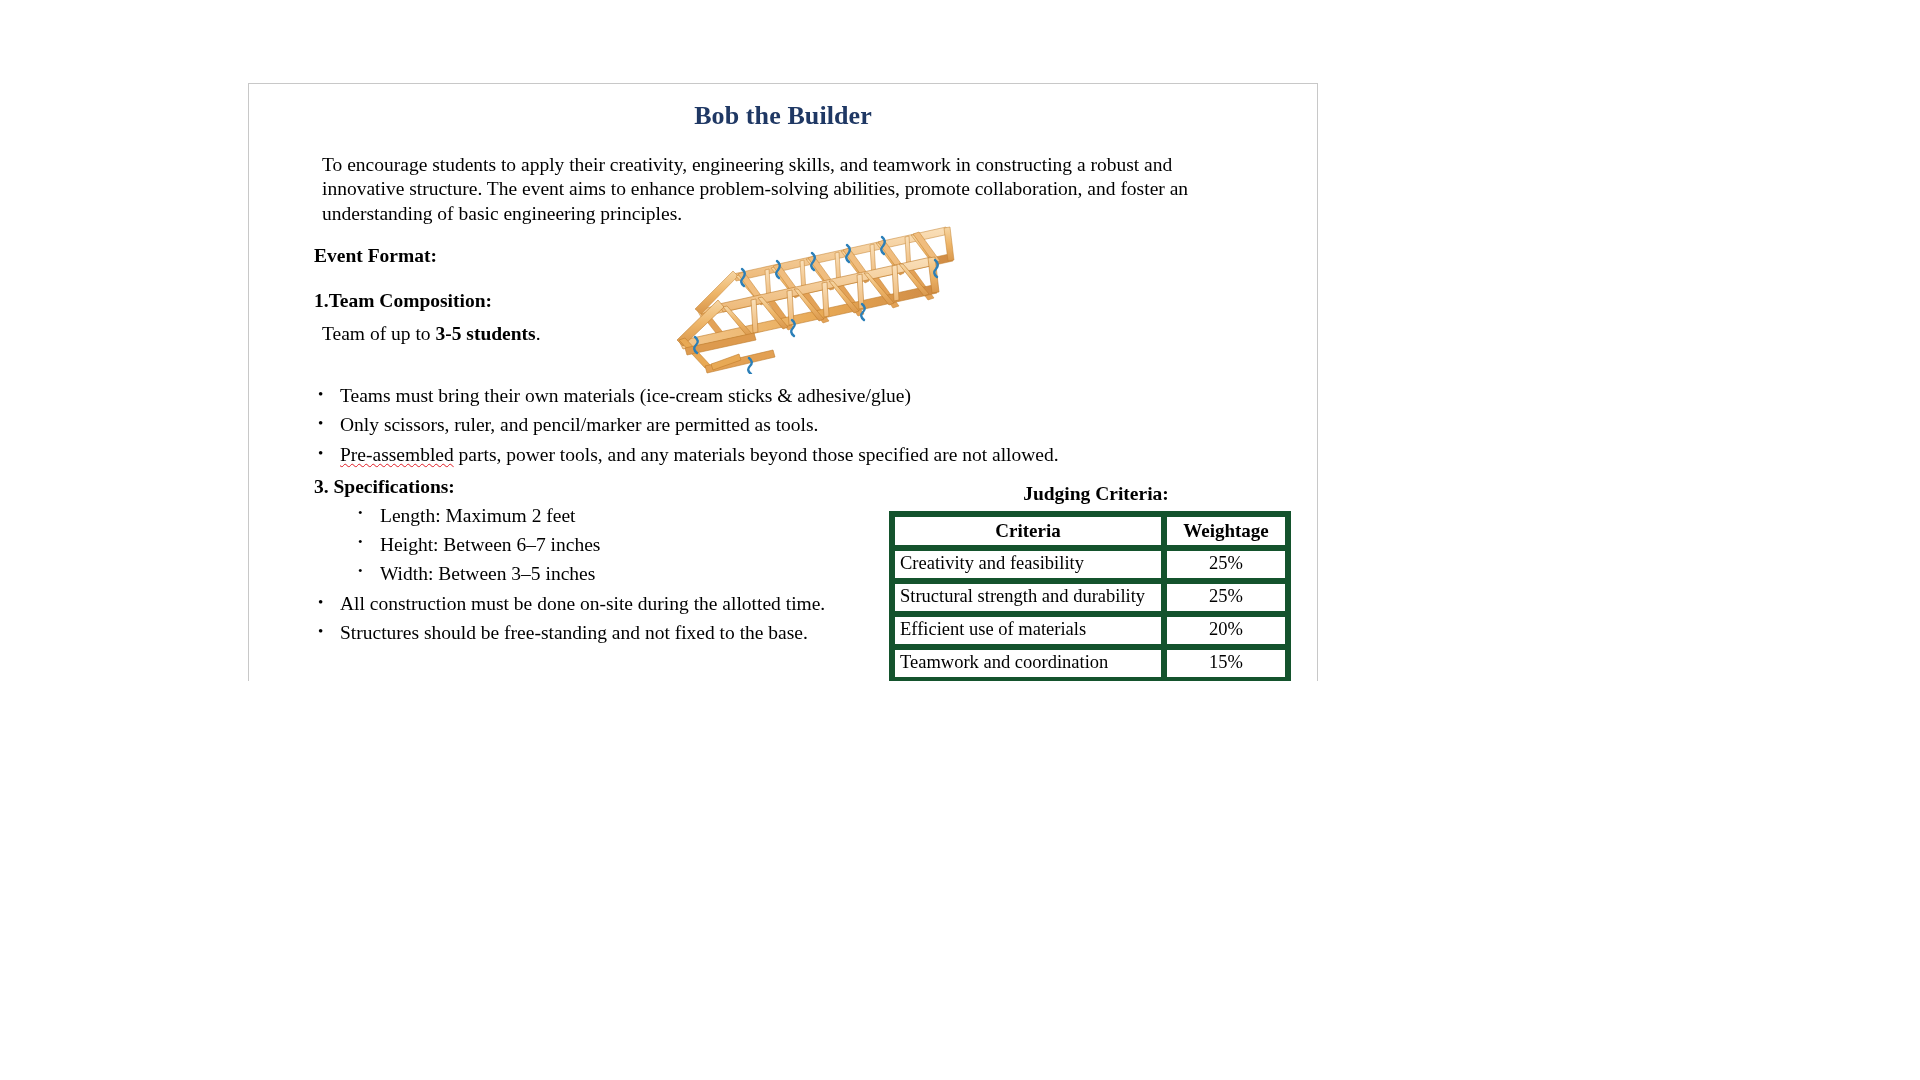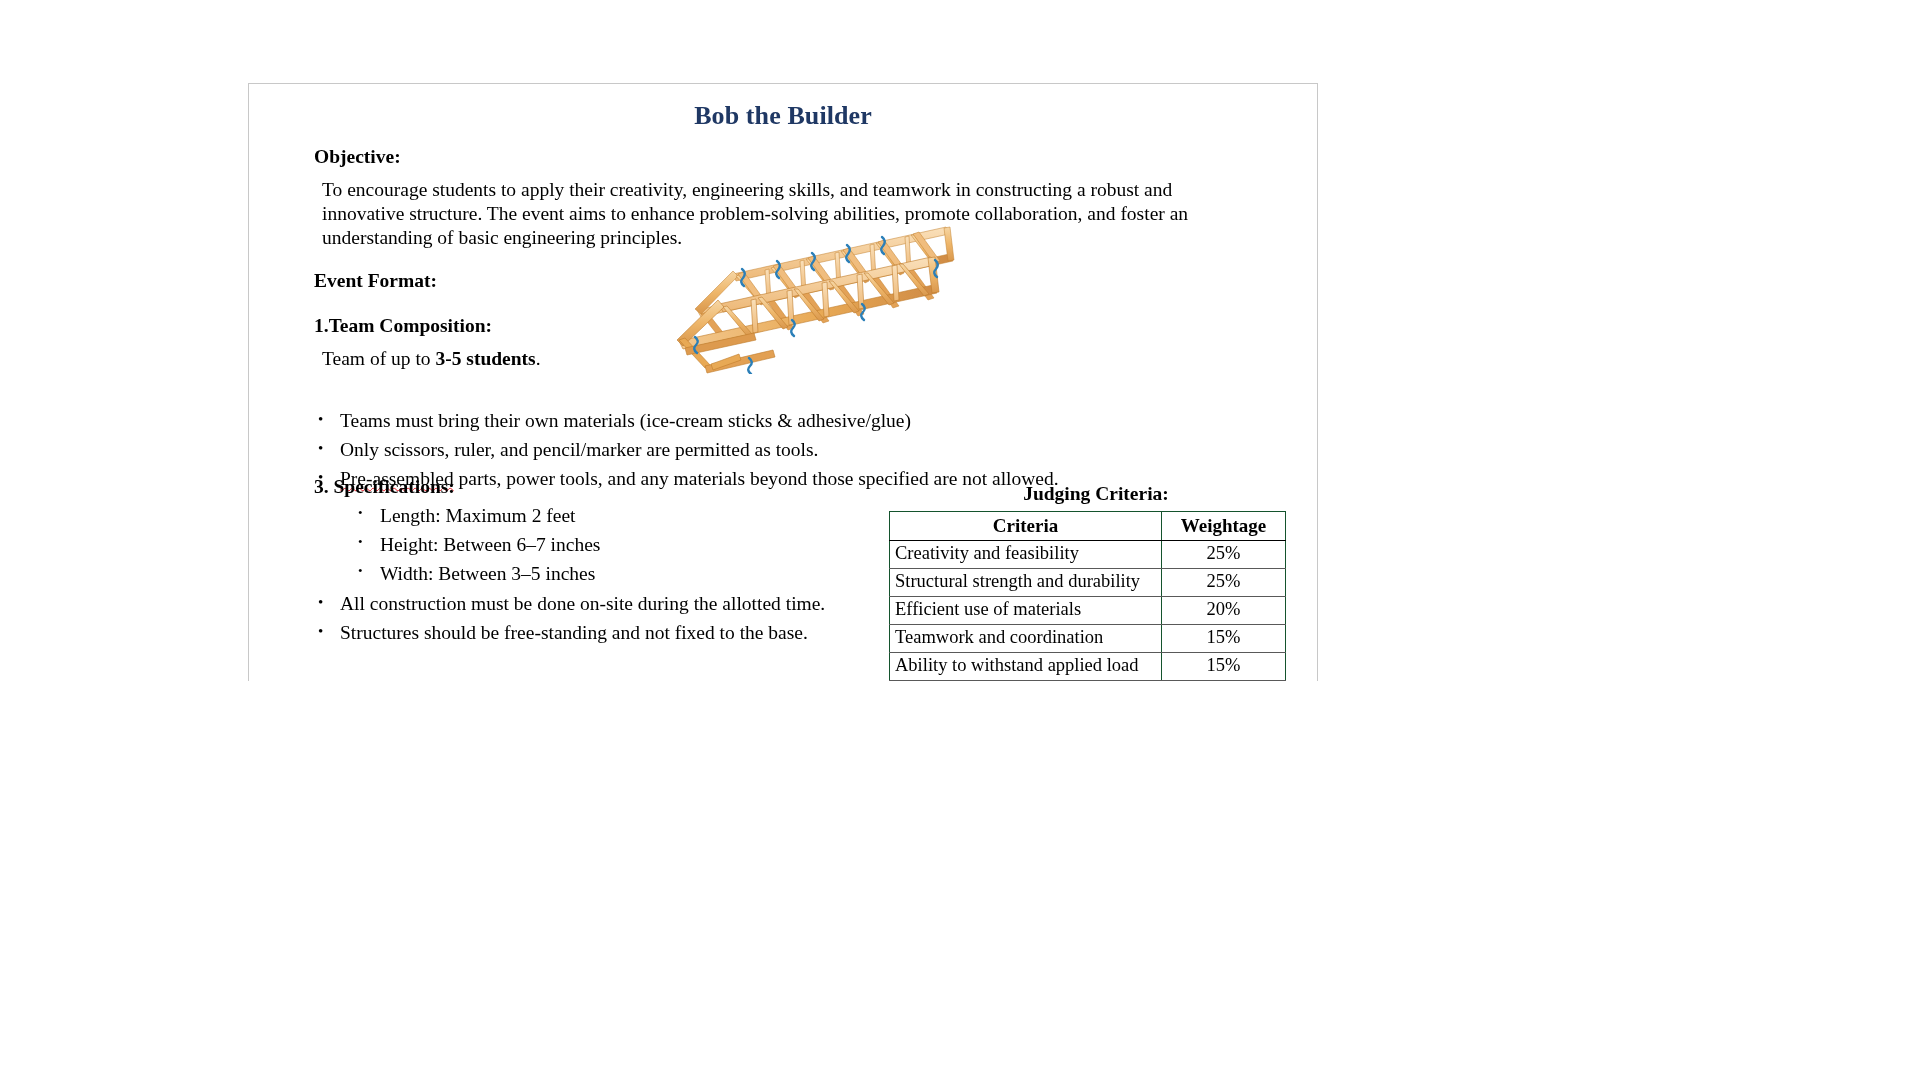--- a/index.html
+++ b/index.html
@@ -137,21 +137,21 @@
 
   
   table.judging {
     border-collapse: collapse;
     width: 396px;
     table-layout: fixed;
     background: #ffffff;
   }
   table.judging th,
   table.judging td {
-    border: 1px solid #14532d;
+    border: 6px solid #14532d;
     font-size: 18.5px;
     padding: 2px 5px 3px 5px;
     line-height: 1.18;
     vertical-align: middle;
     height: 22px;
   }
   table.judging thead th {
     font-weight: bold;
     text-align: center;
     font-size: 19px;
@@ -183,21 +183,20 @@
 </head>
 <body>
 
 <div id="doc-page">
   <div id="doc-body">
 
     <div class="doc-title">Bob the Builder</div>
 
     <div class="col-left">
 
-      <div class="h-bold">Objective:</div>
 
       <div class="para">To encourage students to apply their creativity, engineering skills, and teamwork in constructing a robust and innovative structure. The event aims to enhance problem-solving abilities, promote collaboration, and foster an understanding of basic engineering principles.</div>
 
       <div class="spacer-sm"></div>
 
       <div class="h-bold">Event Format:</div>
 
       <div class="spacer-md"></div>
 
       <div class="h-bold">1.Team Composition:</div>

